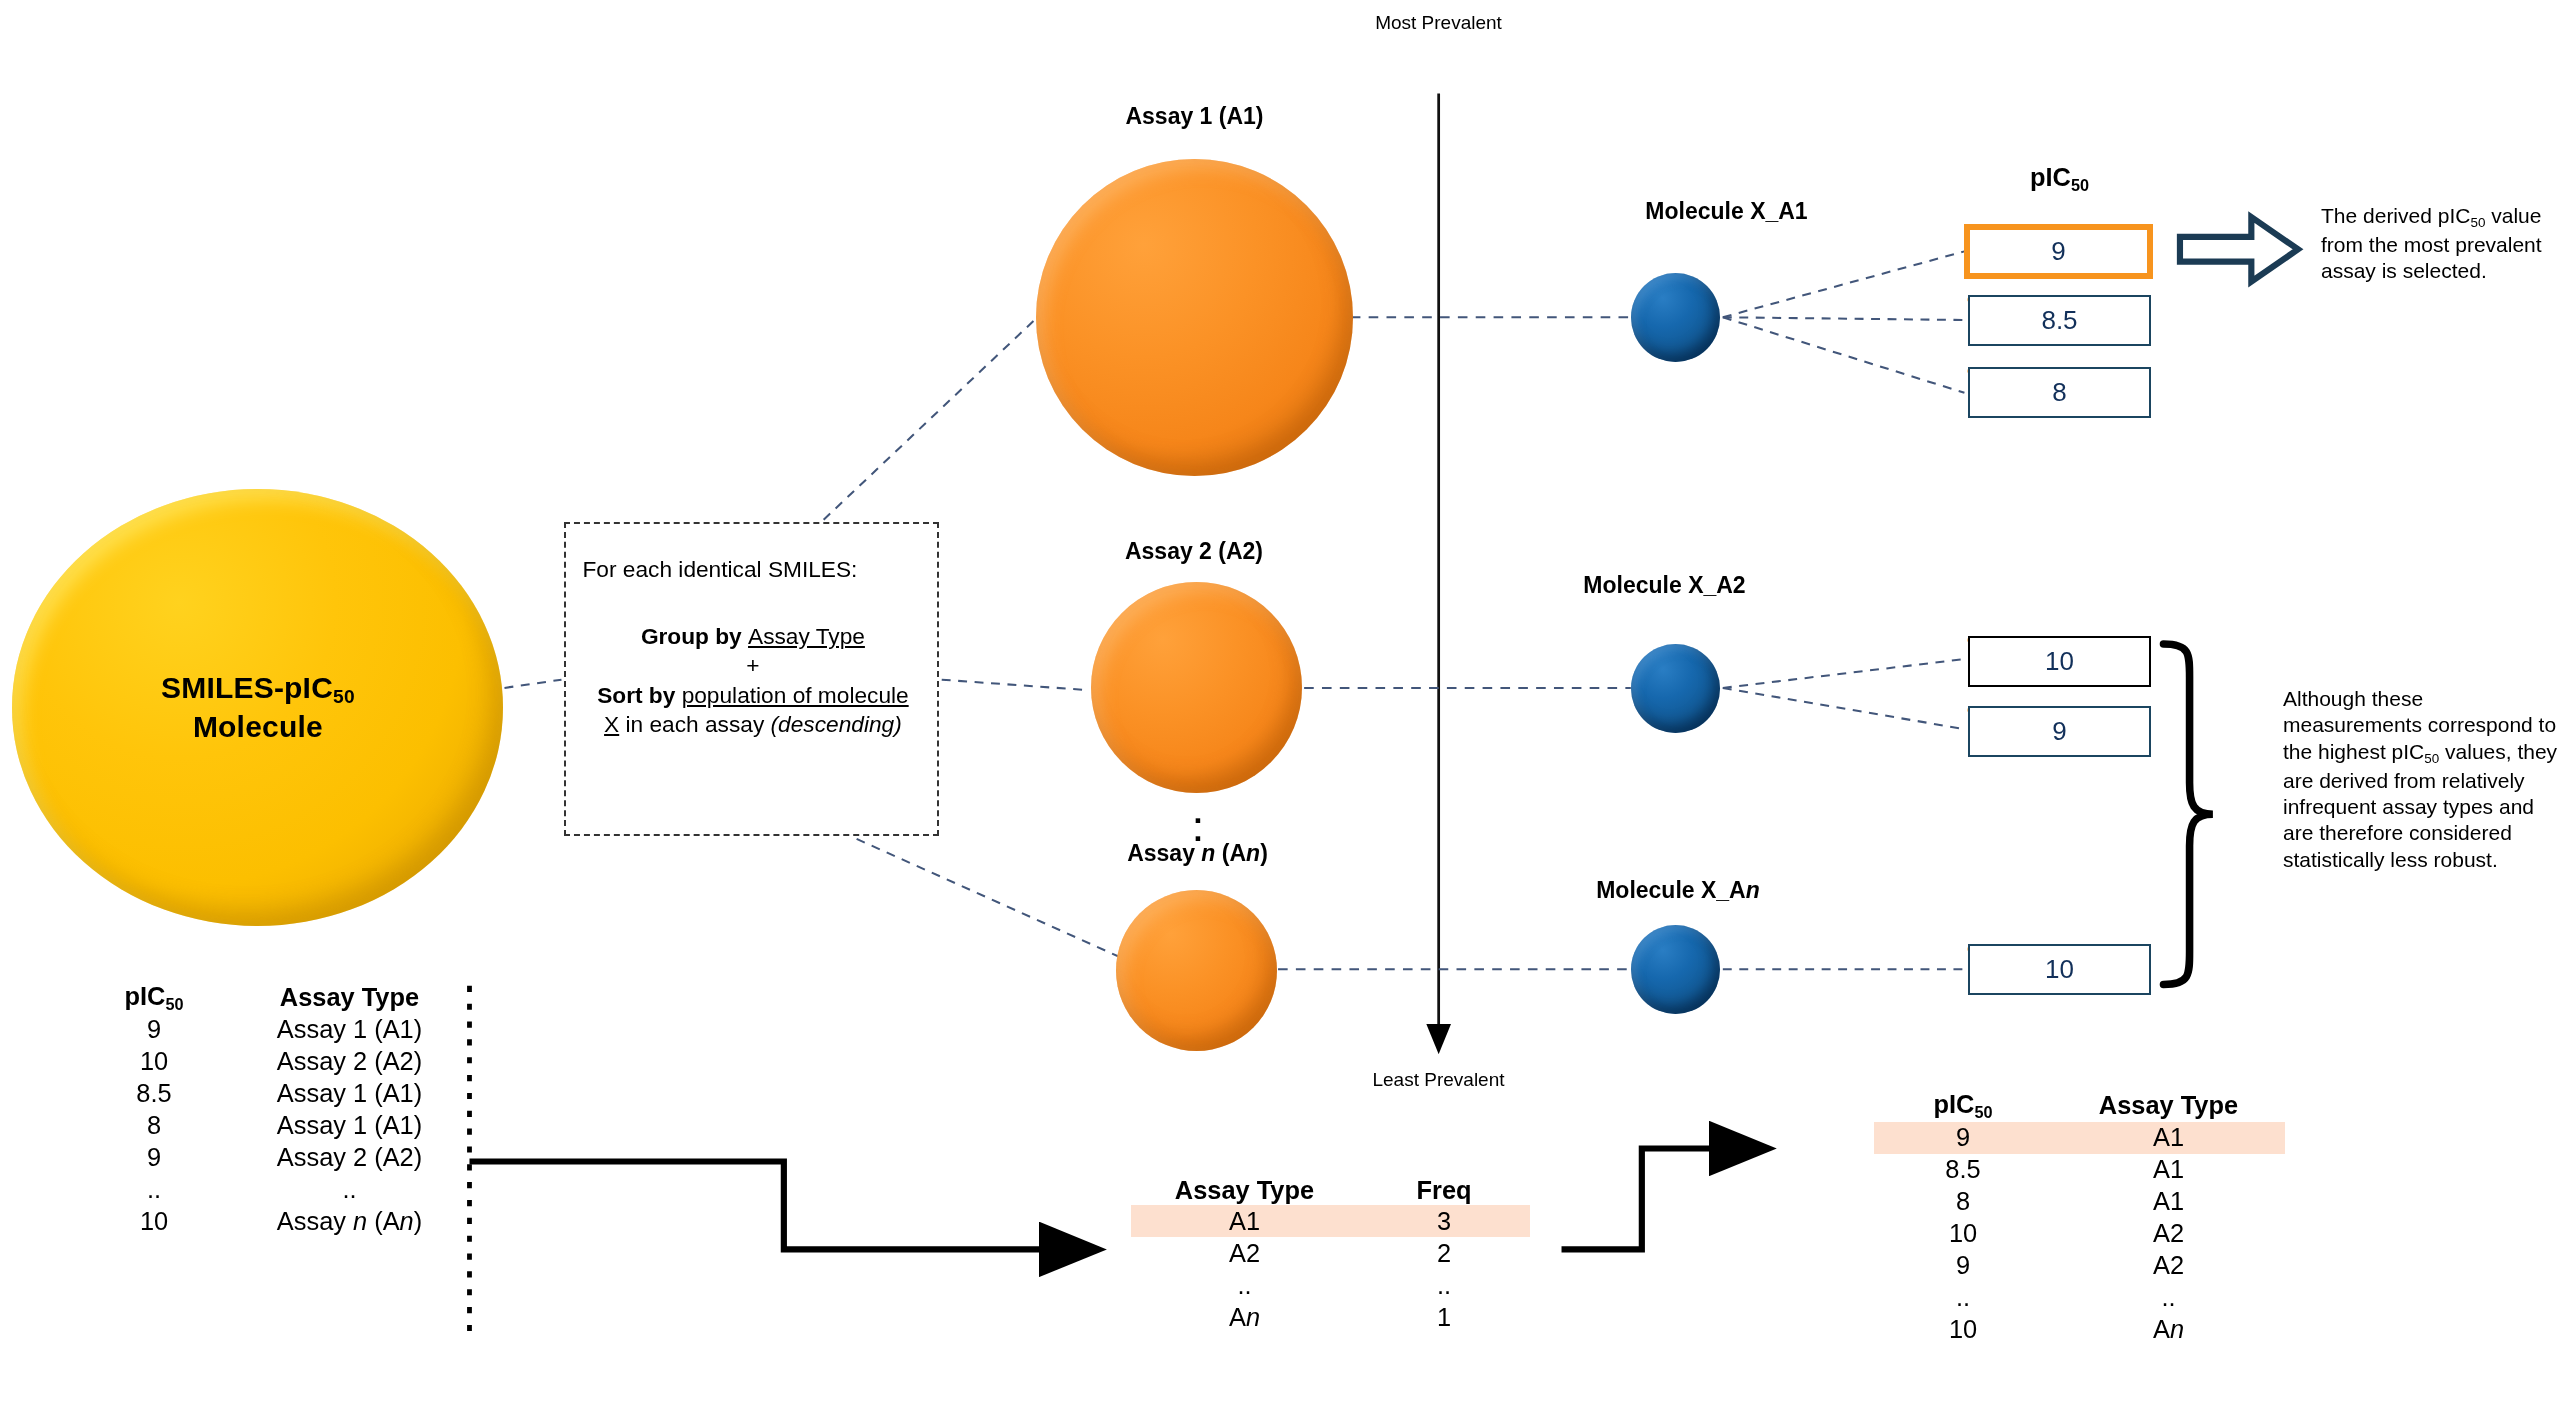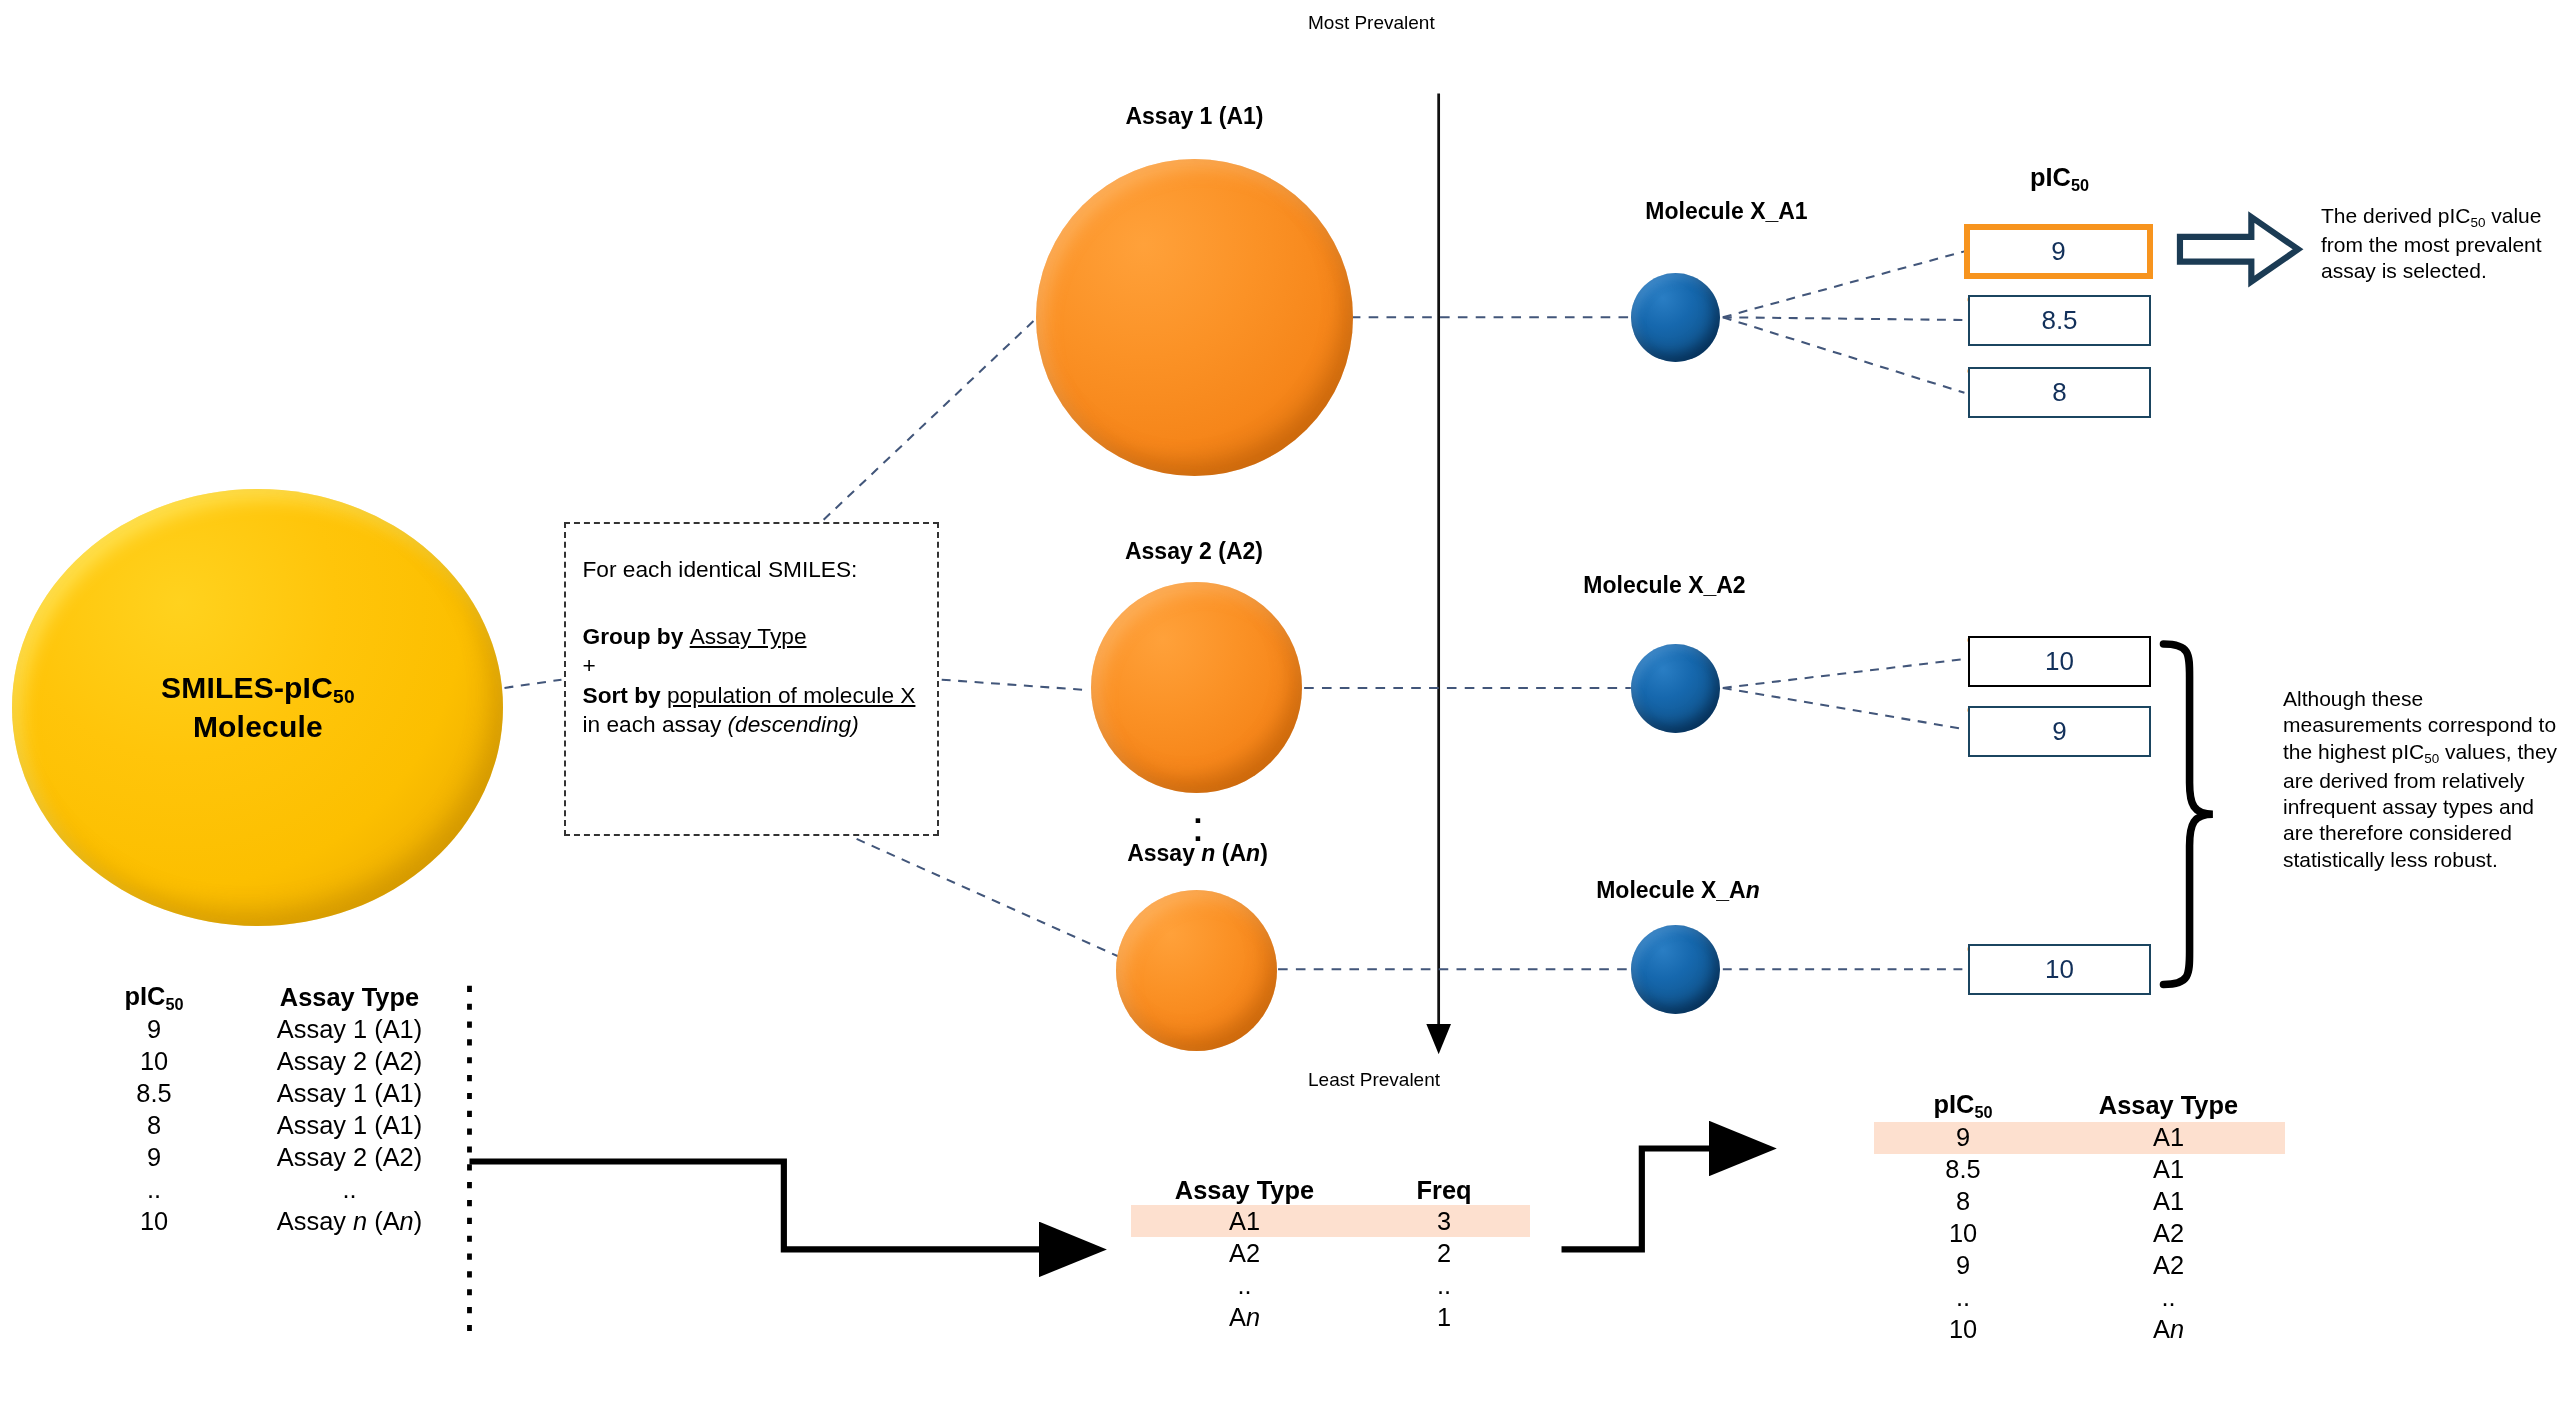--- a/index.html
+++ b/index.html
@@ -17,38 +17,38 @@
   }
   .dataset-label{font-size:30px;font-weight:bold;line-height:1.22;letter-spacing:0.2px;}
   .sub{font-size:.64em;vertical-align:-.28em;}
 
   
   .instr{
     left:564px;top:522px;width:375px;height:314px;border:2.1px dashed #333;
     padding:15px 13.7px 0 16.5px;box-sizing:border-box;font-size:22.7px;line-height:1.30;
   }
   .instr .p1{margin:16px 0 37px 0;}
-  .instr .p2{margin:0;}
+  .instr .p2{margin:12px;text-align:center;}
   .u{text-decoration:underline;text-underline-offset:2.1px;}
   .it{font-style:italic;}
   .bld{font-weight:bold;}
 
   
   .assay{
     border-radius:50%;
     background:radial-gradient(circle at 34% 27%, #ffa13a 0%, #fb9226 36%, #f6861a 64%, #e2750d 86%, #c96207 100%);
     box-shadow:inset -9.6px -13.7px 20.6px rgba(150,70,0,.34), inset 8.2px 9.6px 16.5px rgba(255,214,160,.38);
   }
   .molecule{
     border-radius:50%;
     background:radial-gradient(circle at 36% 28%, #2a7ec4 0%, #1668ae 34%, #125a96 62%, #0d4a7e 86%, #093a63 100%);
     box-shadow:inset -5.5px -7.6px 12.4px rgba(0,25,55,.55), inset 4.8px 5.5px 9.6px rgba(130,190,240,.35);
   }
   .cap{font-size:23px;font-weight:bold;text-align:center;white-space:nowrap;}
-  .axcap{font-size:19px;white-space:nowrap;}
+  .axcap{font-size:19px;text-align:center;white-space:nowrap;}
   .dots{font-size:32px;font-weight:bold;text-align:center;line-height:.55;}
 
   
   .vbox{
     width:183px;height:51px;box-sizing:border-box;border:2.7px solid #1b4560;background:#fff;
     display:flex;align-items:center;justify-content:center;
     font-size:26px;color:#12305a;position:absolute;
   }
   .vbox.sel{border:6.2px solid #f7941e;height:55px;}
   .vbox.blk{border-color:#000;}

